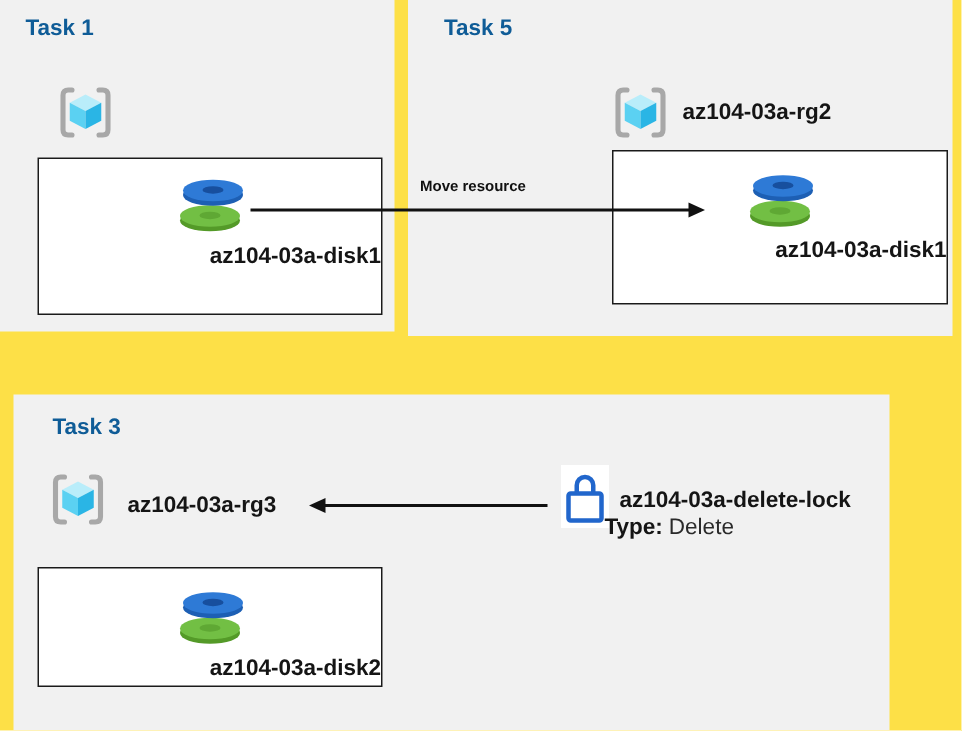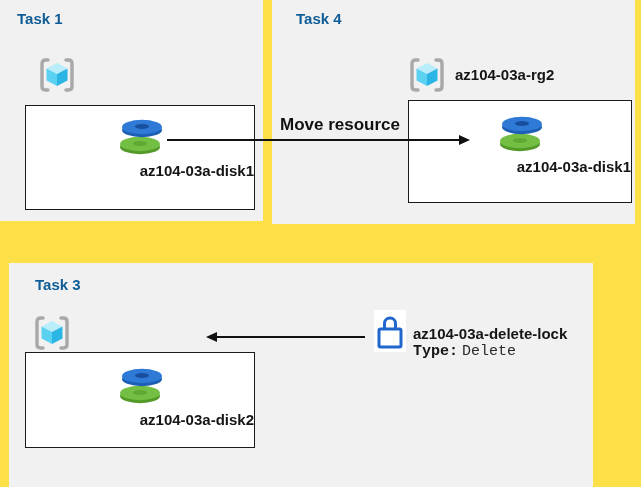--- a/index.html
+++ b/index.html
@@ -33,21 +33,21 @@
     position:absolute; width:0; height:0;
     border-top:5px solid transparent; border-bottom:5px solid transparent;
     border-left:11px solid #111111;
   }
   .arrowhead-left {
     position:absolute; width:0; height:0;
     border-top:5px solid transparent; border-bottom:5px solid transparent;
     border-right:11px solid #111111;
   }
   .move-label {
-    position:absolute; font-size:17px; font-weight:bold; color:#111111;
+    position:absolute; font-size:10px; font-weight:bold; color:#111111;
     line-height:18px; white-space:nowrap;
   }
   .lock-box {
     position:absolute; background:#ffffff; display:flex;
     align-items:center; justify-content:center;
   }
   .lock-name {
     position:absolute; font-size:15px; font-weight:bold; color:#151515;
     line-height:18px; white-space:nowrap;
   }
@@ -87,21 +87,21 @@
         <ellipse cx="22" cy="27" rx="20" ry="7.2" fill="#72bf44"></ellipse>
         <ellipse cx="22" cy="26.6" rx="7" ry="2.5" fill="#5fa834"></ellipse>
         <ellipse cx="24" cy="13" rx="20" ry="7.2" fill="#1d5fb4"></ellipse>
         <ellipse cx="24" cy="10" rx="20" ry="7.2" fill="#2e7ad6"></ellipse>
         <ellipse cx="24" cy="9.6" rx="7" ry="2.5" fill="#174f9e"></ellipse>
       </svg>
     </div>
     <div class="disk-label" style="top:56px;">az104-03a-disk1</div>
   </div>
 
-  <div class="task-title" style="left:296px; top:10px;">Task 4</div>
+  <div class="task-title" style="left:296px; top:10px;">Task 5</div>
 
   <div class="rg-row-icon" style="left:406px; top:55px;">
     <svg width="42" height="40" viewBox="0 0 42 40">
       <path d="M12,5 H9.5 Q6,5 6,8.5 V31.5 Q6,35 9.5,35 H12" fill="none" stroke="#a8a8a8" stroke-width="3.4" stroke-linecap="round"></path>
       <path d="M30,5 H32.5 Q36,5 36,8.5 V31.5 Q36,35 32.5,35 H30" fill="none" stroke="#a8a8a8" stroke-width="3.4" stroke-linecap="round"></path>
       <polygon points="21,8 31.5,13.5 21,19 10.5,13.5" fill="#b9edfa"></polygon>
       <polygon points="10.5,13.5 21,19 21,31 10.5,25.5" fill="#5bd1f2"></polygon>
       <polygon points="31.5,13.5 21,19 21,31 31.5,25.5" fill="#2ab5e5"></polygon>
     </svg>
   </div>
@@ -129,22 +129,23 @@
 
   <div class="rg-row-icon" style="left:31px; top:313px;">
     <svg width="42" height="40" viewBox="0 0 42 40">
       <path d="M12,5 H9.5 Q6,5 6,8.5 V31.5 Q6,35 9.5,35 H12" fill="none" stroke="#a8a8a8" stroke-width="3.4" stroke-linecap="round"></path>
       <path d="M30,5 H32.5 Q36,5 36,8.5 V31.5 Q36,35 32.5,35 H30" fill="none" stroke="#a8a8a8" stroke-width="3.4" stroke-linecap="round"></path>
       <polygon points="21,8 31.5,13.5 21,19 10.5,13.5" fill="#b9edfa"></polygon>
       <polygon points="10.5,13.5 21,19 21,31 10.5,25.5" fill="#5bd1f2"></polygon>
       <polygon points="31.5,13.5 21,19 21,31 31.5,25.5" fill="#2ab5e5"></polygon>
     </svg>
   </div>
+  <div class="rg-label" style="left:85px; top:328px;">az104-03a-rg3</div>
 
-  <div class="resource-box" style="left:25px; top:352px; width:230px; height:96px;">
+  <div class="resource-box" style="left:25px; top:378px; width:230px; height:80px;">
     <div class="disk-icon" style="left:92px; top:13px;">
       <svg width="46" height="40" viewBox="0 0 46 40">
         <ellipse cx="22" cy="30" rx="20" ry="7.2" fill="#549a28"></ellipse>
         <ellipse cx="22" cy="27" rx="20" ry="7.2" fill="#72bf44"></ellipse>
         <ellipse cx="22" cy="26.6" rx="7" ry="2.5" fill="#5fa834"></ellipse>
         <ellipse cx="24" cy="13" rx="20" ry="7.2" fill="#1d5fb4"></ellipse>
         <ellipse cx="24" cy="10" rx="20" ry="7.2" fill="#2e7ad6"></ellipse>
         <ellipse cx="24" cy="9.6" rx="7" ry="2.5" fill="#174f9e"></ellipse>
       </svg>
     </div>
@@ -154,17 +155,17 @@
   <div class="hline" style="left:216px; top:336px; width:149px;"></div>
   <div class="arrowhead-left" style="left:206px; top:332px;"></div>
 
   <div class="lock-box" style="left:374px; top:310px; width:32px; height:42px;">
     <svg width="32" height="42" viewBox="0 0 32 42">
       <path d="M10.5,19 V13.5 a5.5,5.5 0 0 1 11,0 V19" fill="none" stroke="#2166cc" stroke-width="3"></path>
       <rect x="5" y="19" width="22" height="18" rx="1.5" fill="#ffffff" stroke="#2166cc" stroke-width="3"></rect>
     </svg>
   </div>
   <div class="lock-name" style="left:413px; top:325px;">az104-03a-delete-lock</div>
-  <div class="lock-type" style="left:413px; top:343px;font-family:Liberation Mono, monospace;">
+  <div class="lock-type" style="left:403px; top:343px;">
     <span class="t-label">Type:</span><span>Delete</span>
   </div>
 
 </div>
 
 </body></html>

